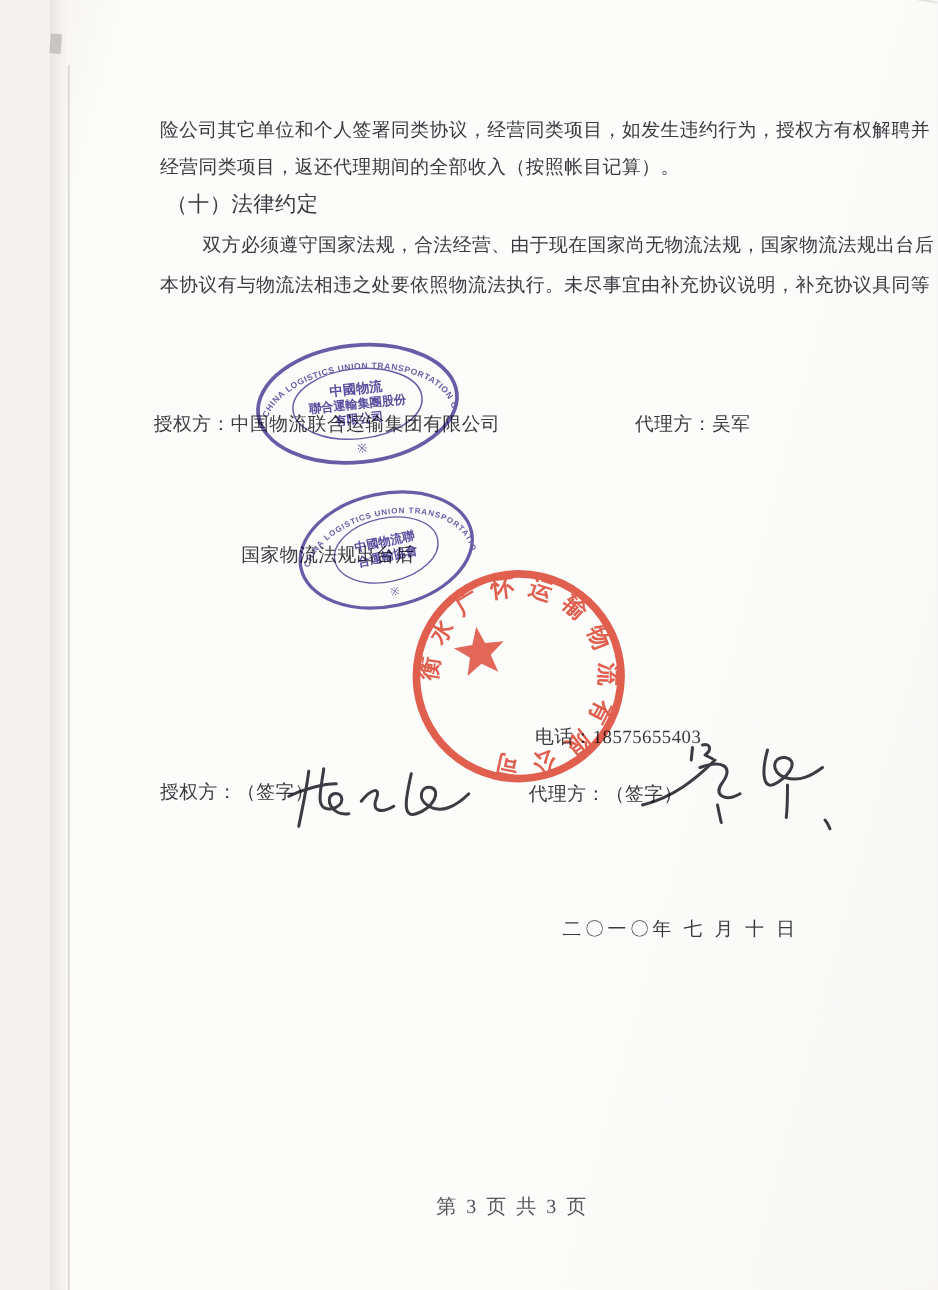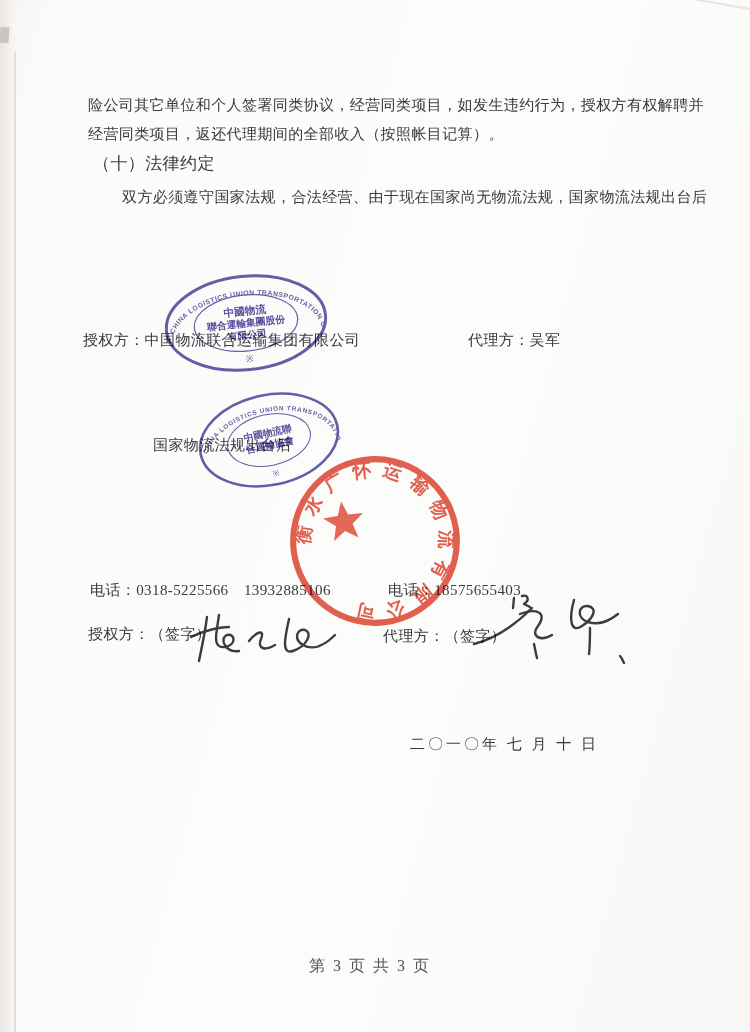--- a/index.html
+++ b/index.html
@@ -4,20 +4,21 @@
 <style>
   html,body{margin:0;padding:0;}
   body{
     width:750px;height:1032px;position:relative;overflow:hidden;
     background:#f4f2f1;
     font-family:"Liberation Serif","DejaVu Serif",serif;
   }
   .page{
     position:absolute;inset:0;
     background:linear-gradient(105deg,#f6f4f3 0%,#fbfbfa 6%,#fcfcfb 60%,#f8f7f6 100%);
+    margin-left:40px;
   }
   .edge-line{position:absolute;left:14px;top:52px;width:2px;height:980px;background:#dcd8d5;opacity:.8;}
   .edge-strip{position:absolute;left:0;top:0;width:13px;height:1032px;background:linear-gradient(90deg,#e9e6e3,#f7f5f4);}
   .corner-mark{position:absolute;left:0;top:27px;width:9px;height:16px;background:#c9c5c2;transform:rotate(4deg);}
   .top-shade{position:absolute;left:560px;top:-6px;width:220px;height:2px;background:#e6e3e0;transform:rotate(10deg);}
   .tline{
     position:absolute;color:#383a40;font-size:15px;line-height:20px;white-space:nowrap;
     letter-spacing:.4px;
   }
   .heading{font-size:17px;}
@@ -36,26 +37,26 @@
 
   <div class="edge-strip"></div>
   <div class="edge-line"></div>
   <div class="corner-mark"></div>
   <div class="top-shade"></div>
 
   <div class="tline" style="left:88px;top:95px;">险公司其它单位和个人签署同类协议，经营同类项目，如发生违约行为，授权方有权解聘并</div>
   <div class="tline" style="left:88px;top:124px;">经营同类项目，返还代理期间的全部收入（按照帐目记算）。</div>
   <div class="tline heading" style="left:93px;top:154px;">（十）法律约定</div>
   <div class="tline" style="left:122px;top:187px;">双方必须遵守国家法规，合法经营、由于现在国家尚无物流法规，国家物流法规出台后</div>
+  <div class="tline" style="left:88px;top:219px;">本协议有与物流法相违之处要依照物流法执行。未尽事宜由补充协议说明，补充协议具同等</div>
 
   <div class="tline" style="left:83px;top:330px;">授权方：中国物流联合运输集团有限公司</div>
   <div class="tline" style="left:468px;top:330px;">代理方：吴军</div>
   <div class="tline" style="left:153px;top:435px;">国家物流法规出台后</div>
 
-  <div class="tline" style="left:90px;top:580px;">电话：0318-5225566　13932885106</div>
   <div class="tline" style="left:388px;top:580px;">电话：18575655403</div>
   <div class="tline" style="left:88px;top:624px;">授权方：（签字）</div>
   <div class="tline" style="left:383px;top:626px;">代理方：（签字）</div>
   <div class="tline date" style="left:410px;top:734px;">二〇一〇年 七 月 十 日</div>
   <div class="tline footer" style="left:290px;top:956px;width:160px;text-align:center;">第 3 页 共 3 页</div>
 
   <div class="stamp" style="left:161px;top:272px;width:170px;height:102px;transform:rotate(-6deg);">
     <svg viewBox="0 0 200 120">
       <ellipse cx="100" cy="60" rx="94" ry="55" fill="none" stroke="#5b50a2" stroke-width="3.5"></ellipse>
       <ellipse cx="100" cy="60" rx="61" ry="33" fill="none" stroke="#5b50a2" stroke-width="1.4"></ellipse>

